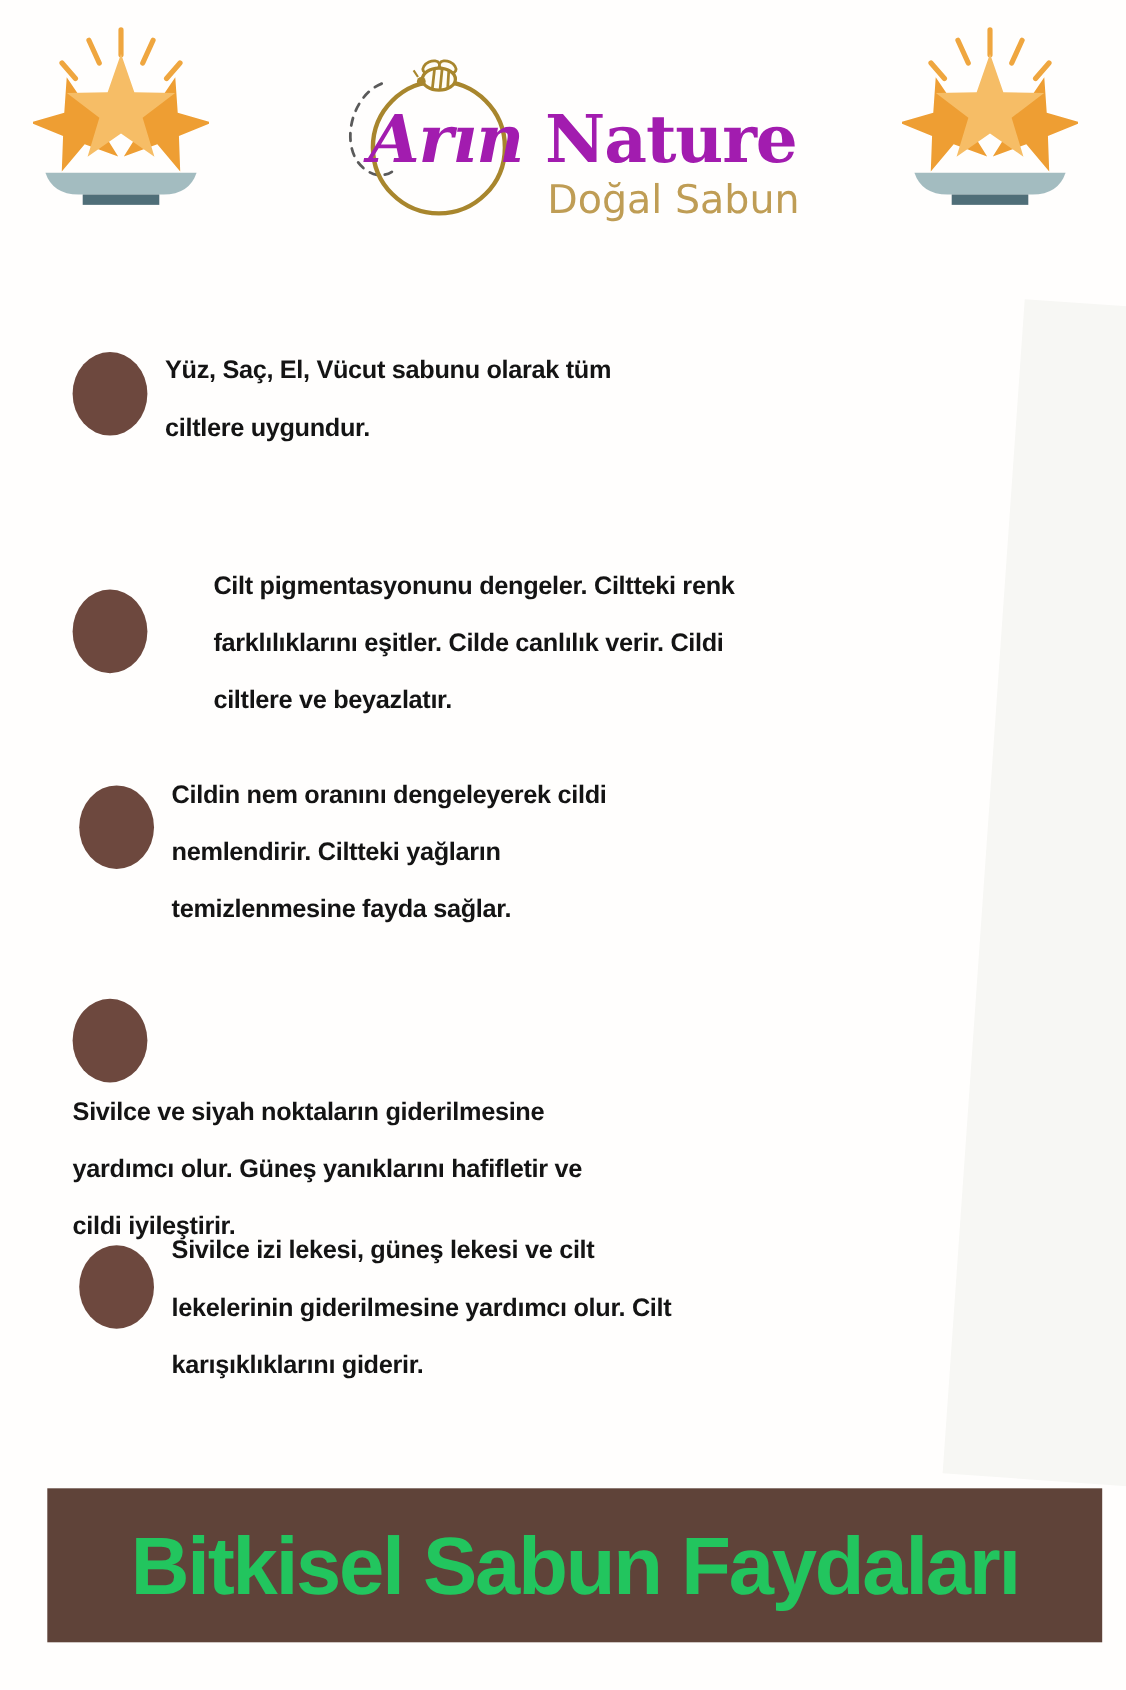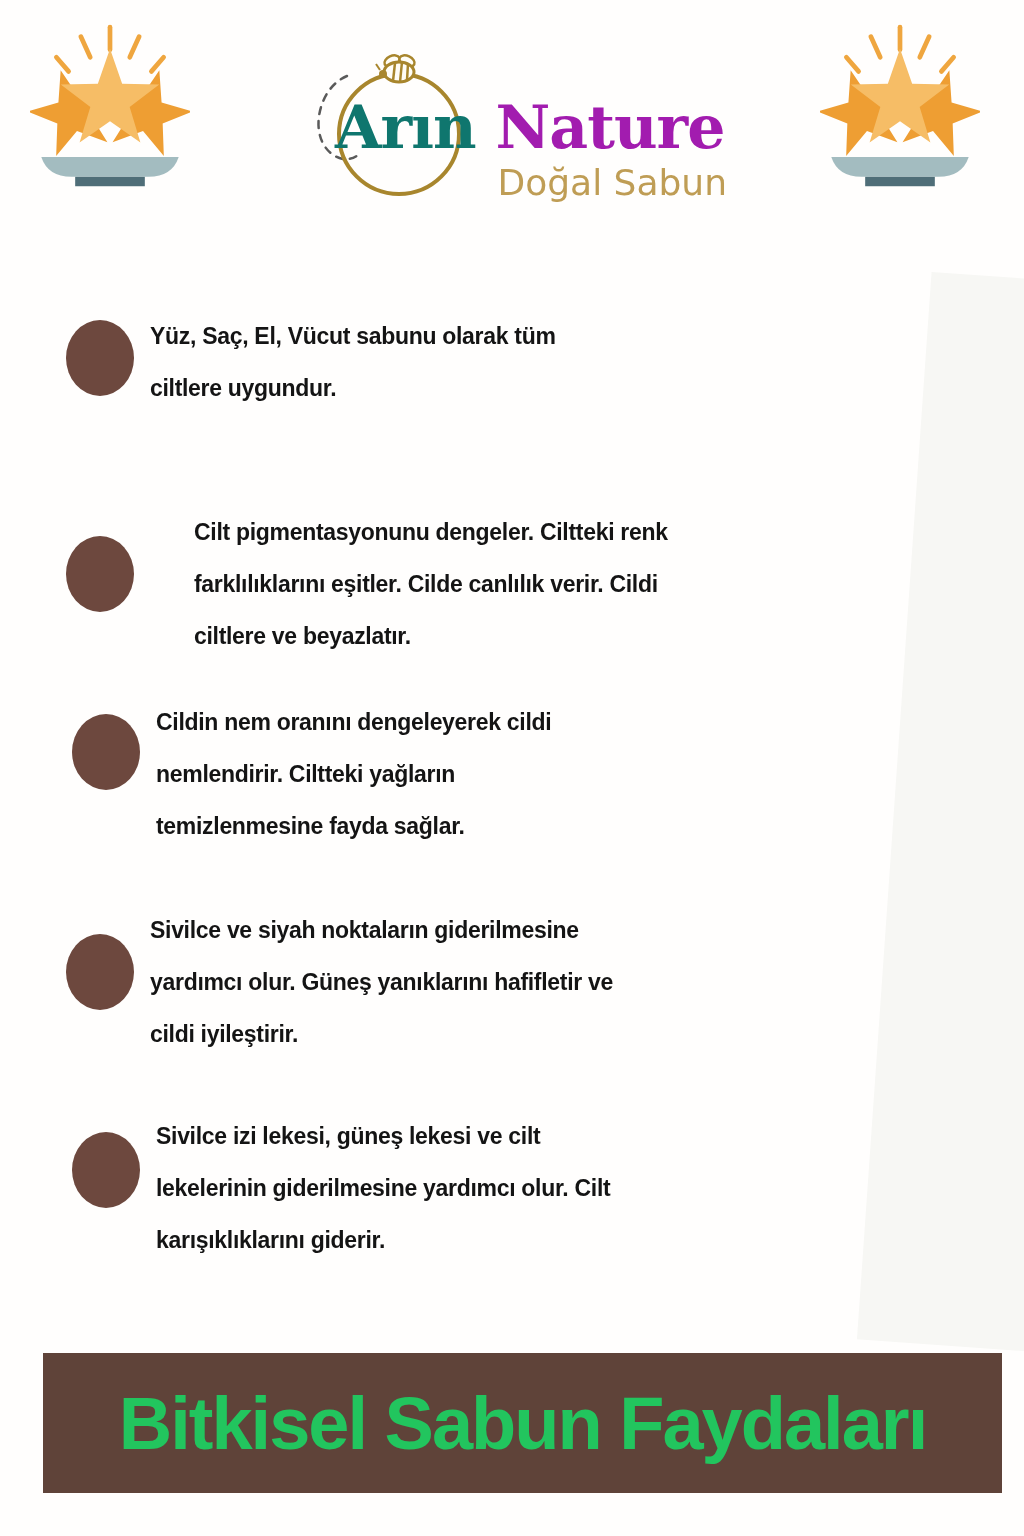--- a/index.html
+++ b/index.html
@@ -24,21 +24,21 @@
   .decoration.left{left:30px; top:24px;}
   .decoration.right{left:820px; top:24px;}
   
   .logo{position:absolute; left:295px; top:48px; width:440px; height:160px; z-index:2;}
   .logo-art{position:absolute; left:22px; top:2px; width:160px; height:155px; overflow:visible;}
   .brand-row{
     position:absolute; left:40px; top:44px; white-space:nowrap;
     font-family:"DejaVu Serif", serif; font-weight:bold;
     font-size:60px; letter-spacing:-1px; z-index:3;
   }
-  .brand-arin{color:#0f766e;}
+  .brand-arin{color:#a21caf;font-style:italic;}
   .brand-nature{color:#a21caf;}
   .tagline{
     position:absolute; right:8px; top:114px;
     font-family:"DejaVu Sans", sans-serif;
     font-size:36px; color:#bf9d55; white-space:nowrap; z-index:3;
   }
   
   .bullet-row{position:absolute; left:66px; display:flex; z-index:2;}
   .bullet-dot{
     flex:0 0 auto; width:68px; height:76px; border-radius:50%;
@@ -143,21 +143,21 @@
 
   <div class="bullet-row" style="top:696px; left:72px;">
     <span class="bullet-dot" style="margin-top:18px;"></span>
     <div class="bullet-text">
       <span class="ln">Cildin nem oranını dengeleyerek cildi</span>
       <span class="ln">nemlendirir. Ciltteki yağların</span>
       <span class="ln">temizlenmesine fayda sağlar.</span>
     </div>
   </div>
 
-  <div class="bullet-row" style="top:904px;">
+  <div class="bullet-row" style="top:878px;flex-direction:column;">
     <span class="bullet-dot" style="margin-top:30px;"></span>
     <div class="bullet-text">
       <span class="ln">Sivilce ve siyah noktaların giderilmesine</span>
       <span class="ln">yardımcı olur. Güneş yanıklarını hafifletir ve</span>
       <span class="ln">cildi iyileştirir.</span>
     </div>
   </div>
 
   <div class="bullet-row" style="top:1110px; left:72px;">
     <span class="bullet-dot" style="margin-top:22px;"></span>

